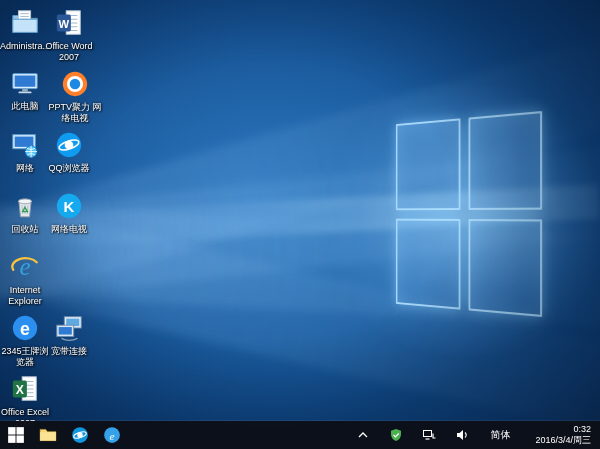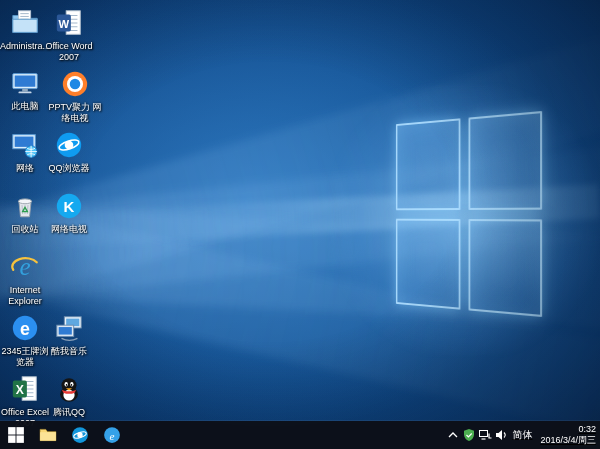--- a/index.html
+++ b/index.html
@@ -42,21 +42,21 @@
   .icon-label{margin-top:3px;width:56px;color:#fff;font-size:9px;line-height:11px;text-align:center;
     text-shadow:1px 1px 2px #000, 0 0 3px rgba(0,0,0,.9);overflow:visible;}
 
   
   .taskbar{position:absolute;left:0;bottom:0;width:600px;height:28px;
     background:rgba(12,16,24,.97);display:flex;align-items:center;justify-content:space-between;
     box-shadow:0 -1px 0 rgba(255,255,255,.06);}
   .tb-left{display:flex;align-items:center;height:100%;}
   .tb-btn{width:32px;height:28px;display:flex;align-items:center;justify-content:center;cursor:pointer;}
   .tb-btn svg{width:18px;height:18px;}
-  .tb-right{display:flex;align-items:center;height:100%;gap:1px;text-decoration:underline;}
+  .tb-right{display:flex;align-items:center;height:100%;gap:18px;padding-right:5px;}
   .tray-ic{width:15px;height:15px;display:flex;align-items:center;justify-content:center;cursor:pointer;}
   .tray-ic svg{width:14px;height:14px;}
   .ime{color:#fff;font-size:10px;padding:0 3px;cursor:pointer;}
   .clock{display:flex;flex-direction:column;align-items:flex-end;justify-content:flex-end;
     color:#fff;font-size:9px;line-height:11px;padding:0 4px;cursor:pointer;text-align:right;}
 </style>
 </head>
 <body>
 
 <div class="screen">
@@ -180,37 +180,23 @@
 
 
   <div class="icon-cell" style="left:45px;top:313px">
     <svg viewBox="0 0 32 32">
       <rect x="11" y="4" width="18" height="12" fill="#e8f1fa" stroke="#6b8cae"></rect>
       <rect x="13" y="6" width="14" height="8" fill="#5fa8e0"></rect>
       <rect x="3" y="13" width="18" height="12" fill="#dbe7f3" stroke="#6b8cae"></rect>
       <rect x="5" y="15" width="14" height="8" fill="#2f7bd3"></rect>
       <path d="M8 27c5 2.5 12 2.5 17 0" stroke="#8aa0b8" fill="none" stroke-width="1.4"></path>
     </svg>
-    <div class="icon-label">酷我音乐</div>
-  </div>
-
-  <div class="icon-cell" style="left:45px;top:374px">
-    <svg viewBox="0 0 32 32">
-      <ellipse cx="16" cy="12" rx="8" ry="7.5" fill="#141414"></ellipse>
-      <ellipse cx="16" cy="21.5" rx="9.5" ry="8" fill="#141414"></ellipse>
-      <ellipse cx="16" cy="22.5" rx="6" ry="5.8" fill="#fff"></ellipse>
-      <ellipse cx="13" cy="11" rx="1.8" ry="2.4" fill="#fff"></ellipse>
-      <ellipse cx="19" cy="11" rx="1.8" ry="2.4" fill="#fff"></ellipse>
-      <circle cx="13.4" cy="11.6" r=".9" fill="#000"></circle>
-      <circle cx="18.6" cy="11.6" r=".9" fill="#000"></circle>
-      <path d="M12.8 15.2h6.4l-3.2 2.6z" fill="#f5a623"></path>
-      <path d="M8.5 16.8c4.2 2.2 10.8 2.2 15 0l-1.4 3.1c-3.8 1.7-8.4 1.7-12.2 0z" fill="#e53935"></path>
-    </svg>
-    <div class="icon-label">腾讯QQ</div>
-  </div>
+    <div class="icon-label">宽带连接</div>
+  </div>
+
 
   <div class="taskbar">
     <div class="tb-left">
       <div class="tb-btn">
         <svg viewBox="0 0 16 16">
           <rect x="1" y="1" width="6.6" height="6.6" fill="#fff"></rect>
           <rect x="8.4" y="1" width="6.6" height="6.6" fill="#fff"></rect>
           <rect x="1" y="8.4" width="6.6" height="6.6" fill="#fff"></rect>
           <rect x="8.4" y="8.4" width="6.6" height="6.6" fill="#fff"></rect>
         </svg>

